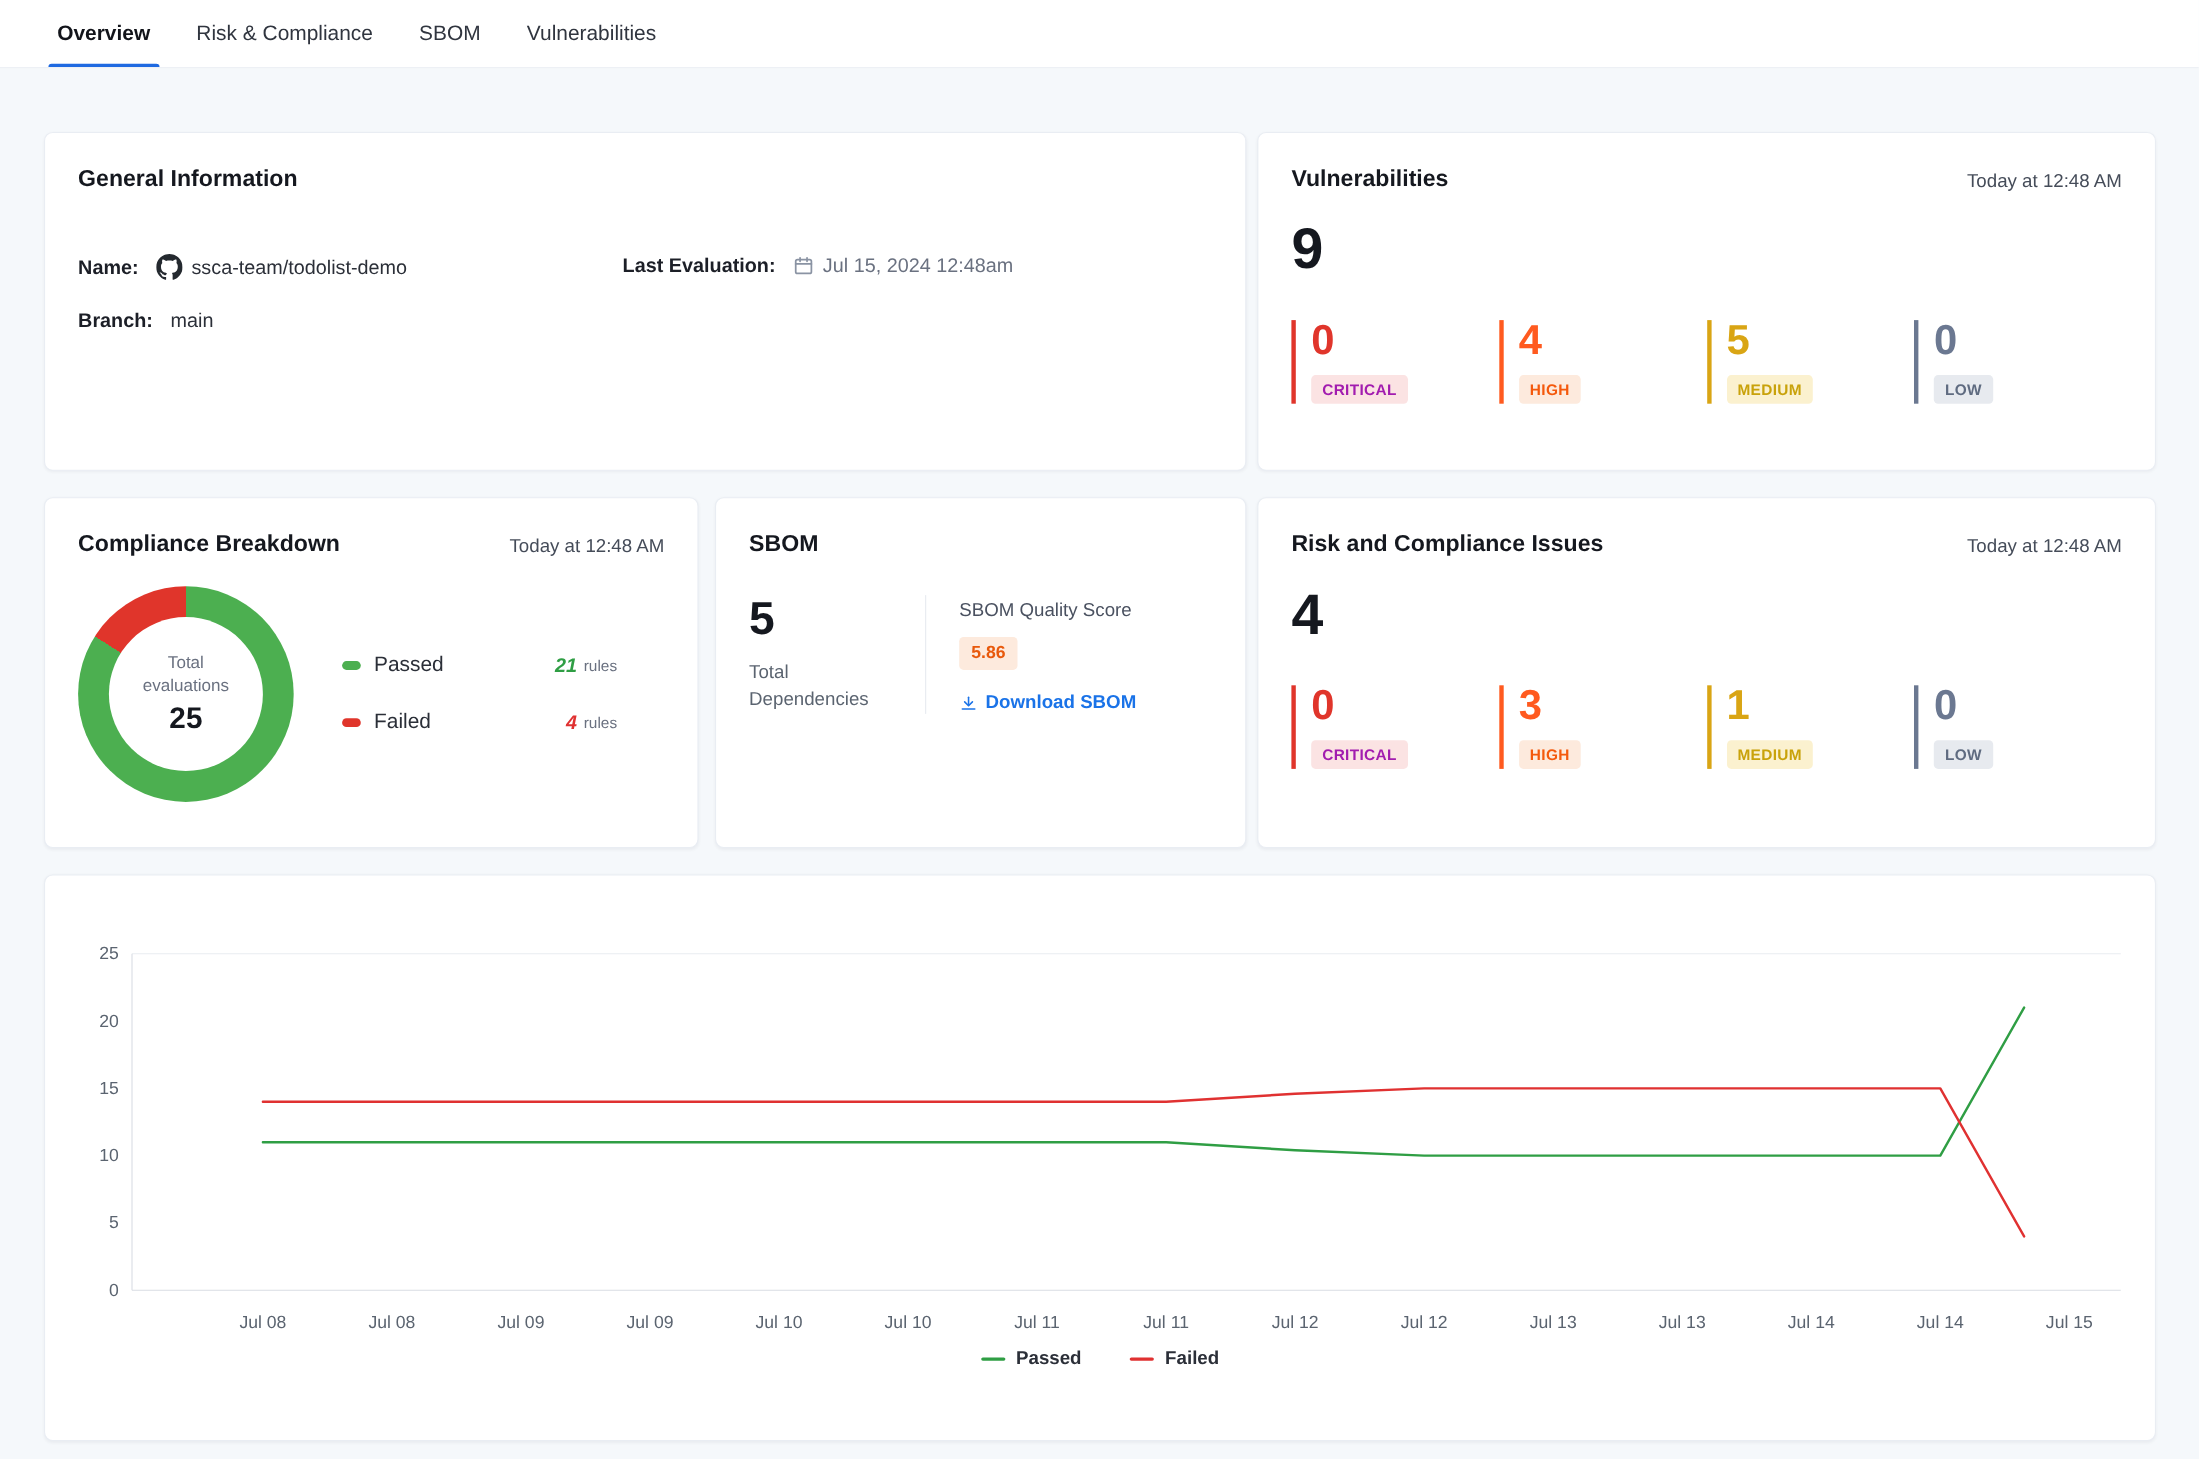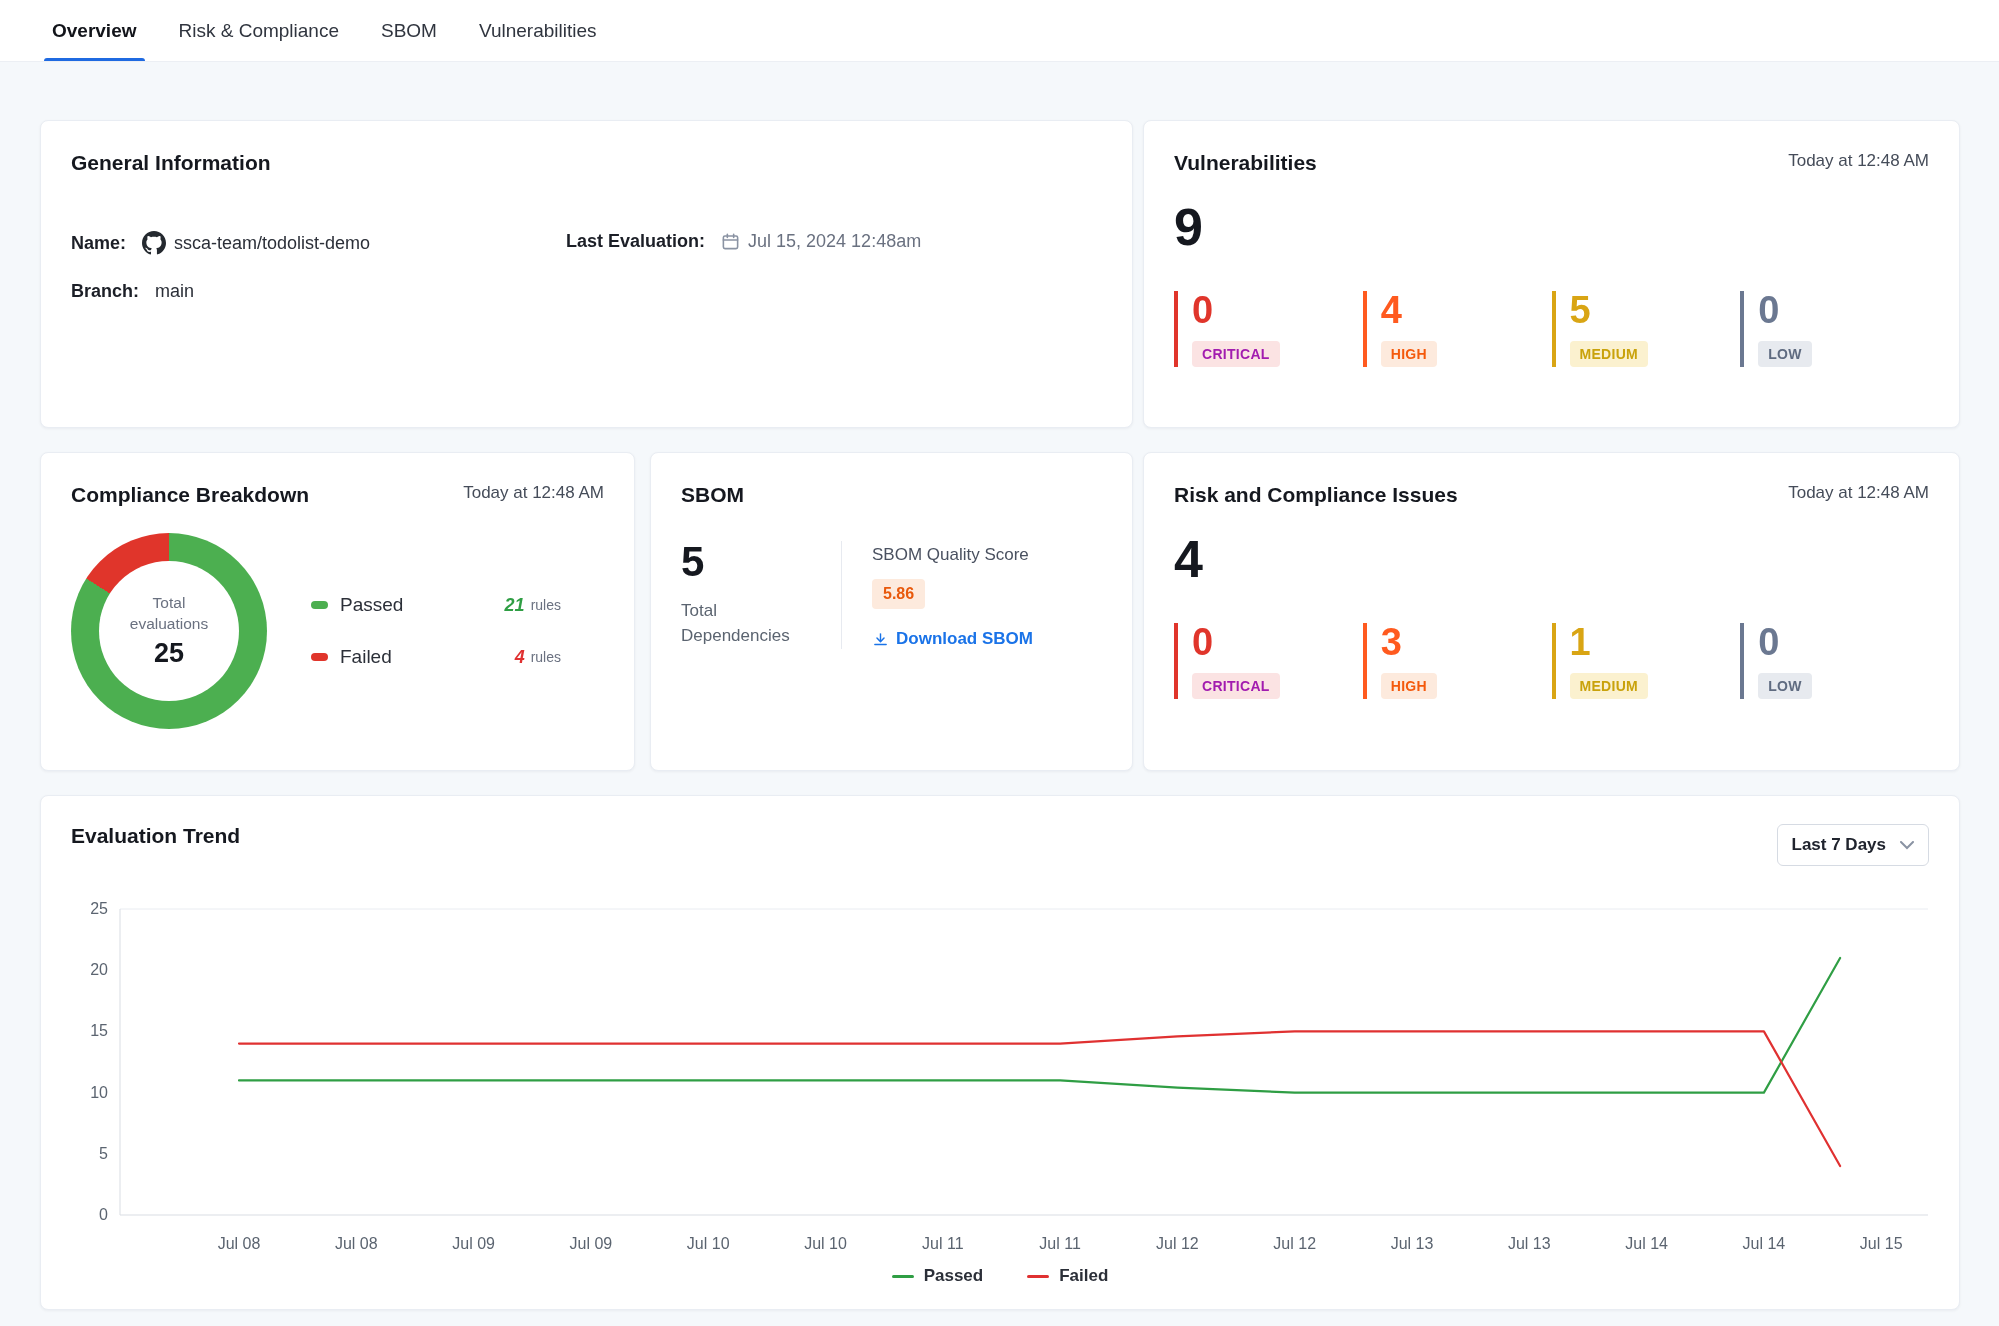--- a/index.html
+++ b/index.html
@@ -27,21 +27,21 @@
   }
   
   .content { padding:58px 39px 0 40px; }
   .row { display:flex; gap:10px; }
   .row2 { margin-top:24px; gap:0; }
   .row3 { margin-top:24px; }
   .card {
     background:#fff; border:1px solid #e9edf3; border-radius:8px;
     box-shadow:0 1px 3px rgba(16,24,40,.05); padding:30px; position:relative;
   }
-  .card-head { display:flex; justify-content:space-between; align-items:flex-start; }
+  .card-head { display:flex; justify-content:space-between; align-items:flex-end; }
   .card-title { font-size:21px; font-weight:bold; color:#15181f; }
   .timestamp { font-size:17px; color:#454c59; }
   
   .gi-card { width:1093px; height:308px; }
   .gi-grid { margin-top:56px; display:flex; }
   .gi-col-left { width:495px; }
   .field-row { display:flex; align-items:center; margin-bottom:26px; }
   .field-label { font-weight:bold; font-size:18px; color:#1c1f27; margin-right:16px; }
   .field-value { font-size:18px; color:#2b2f38; display:flex; align-items:center; gap:8px; }
   .field-value.muted { color:#6a7180; }
@@ -285,31 +285,20 @@
         <div class="sev sev-low">
           <div class="num">0</div>
           <div class="badge">LOW</div>
         </div>
       </div>
     </div>
   </div>
 
   <div class="row row3">
     <div class="card trend-card">
-      <div class="card-head">
-        <div class="card-title">Evaluation Trend</div>
-        <div class="range-select">
-          <span>Last 7 Days</span>
-          <span style="display:inline-flex;">
-            <svg width="14" height="9" viewBox="0 0 14 9" fill="none" stroke="#8a93a3" stroke-width="2" stroke-linecap="round">
-                <polyline points="1,1 7,7 13,1"></polyline>
-              </svg>
-          </span>
-        </div>
-      </div>
       <div class="trend-chart-wrap">
         <svg width="1860" height="390" viewBox="0 0 1860 390">
             <line x1="49" y1="39" x2="1857" y2="39" stroke="#e9ecf1" stroke-width="1"></line>
             <line x1="49" y1="345" x2="1857" y2="345" stroke="#d9dde3" stroke-width="1"></line>
             <line x1="49" y1="39" x2="49" y2="345" stroke="#d9dde3" stroke-width="1"></line>
             <text x="37" y="350" text-anchor="end" font-size="16" fill="#5b6470" font-family="Liberation Sans, sans-serif">0</text>
             <text x="37" y="288.8" text-anchor="end" font-size="16" fill="#5b6470" font-family="Liberation Sans, sans-serif">5</text>
             <text x="37" y="227.6" text-anchor="end" font-size="16" fill="#5b6470" font-family="Liberation Sans, sans-serif">10</text>
             <text x="37" y="166.4" text-anchor="end" font-size="16" fill="#5b6470" font-family="Liberation Sans, sans-serif">15</text>
             <text x="37" y="105.19999999999999" text-anchor="end" font-size="16" fill="#5b6470" font-family="Liberation Sans, sans-serif">20</text>

